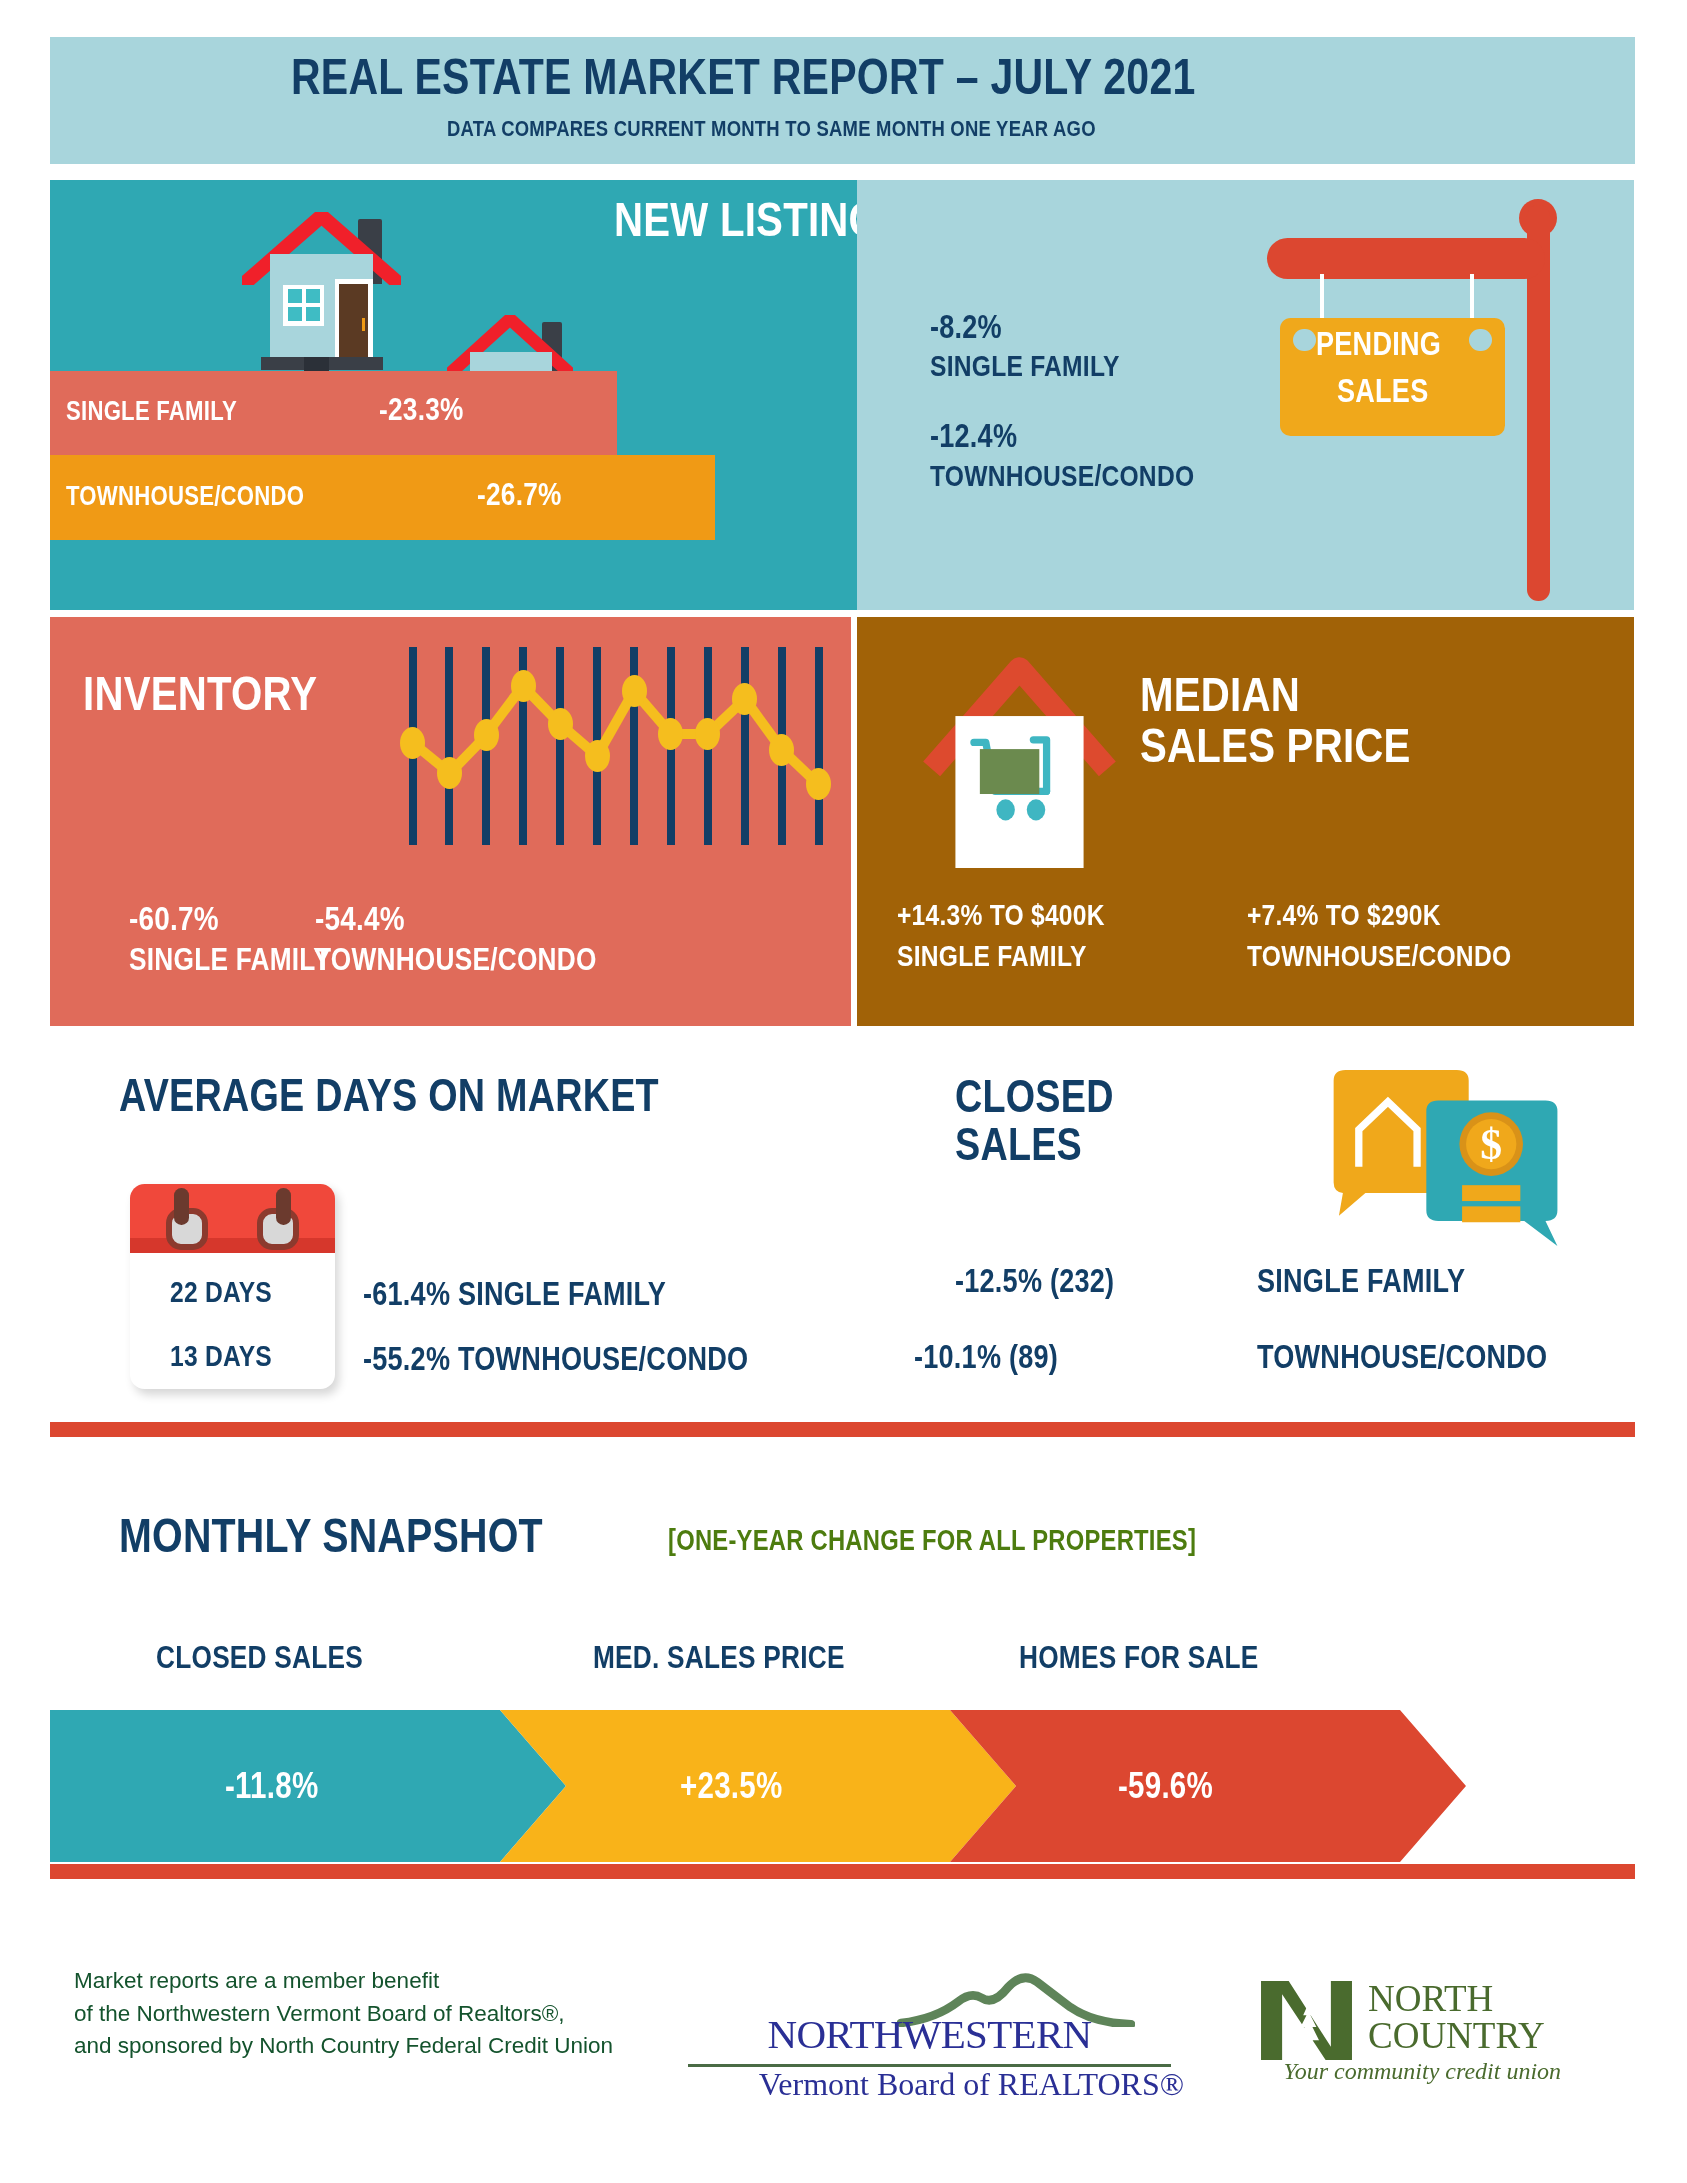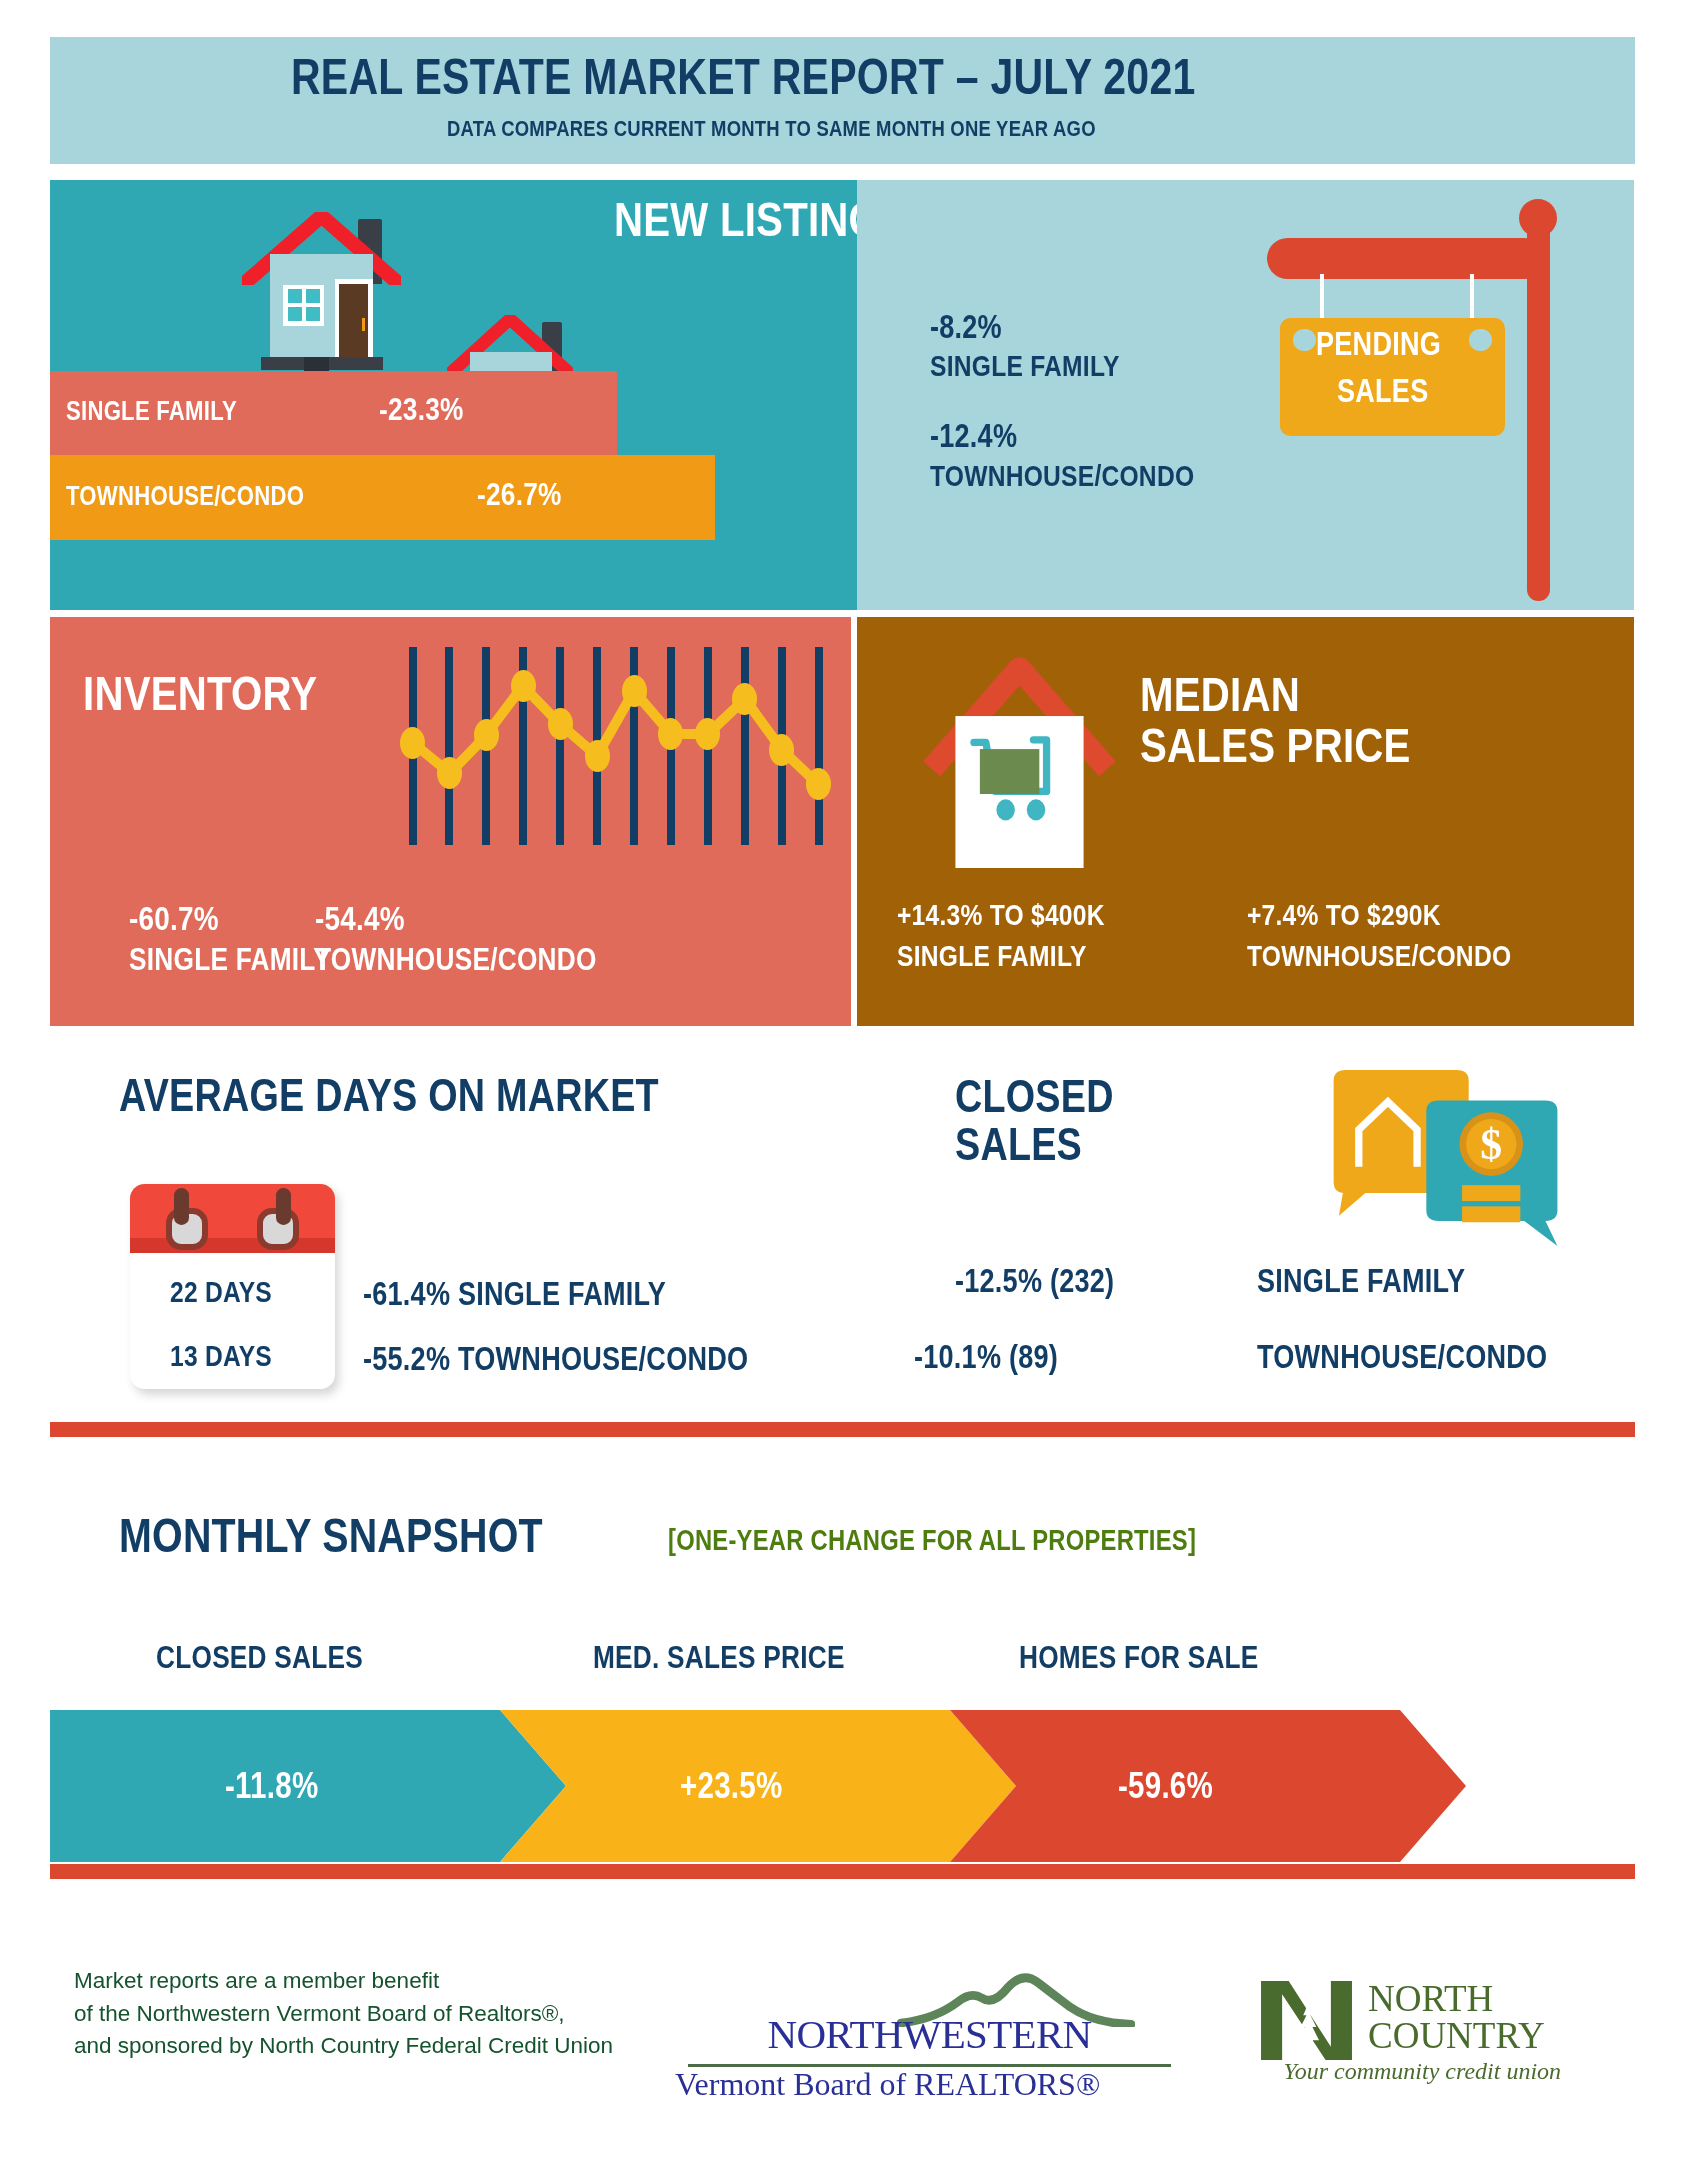--- a/index.html
+++ b/index.html
@@ -123,21 +123,21 @@
   .snap-head{position:absolute;top:1641px;font-size:32px;font-weight:bold;color:#123E66;line-height:1;}
   .chev{position:absolute;top:1710px;height:152px;display:flex;align-items:center;}
   .chev-val{position:absolute;font-size:36px;font-weight:bold;color:#ffffff;line-height:1;}
 
   
   #foot-text{position:absolute;left:74px;top:1965px;font-size:22.5px;color:#14532d;line-height:1.45;}
   #logo-nwv{position:absolute;left:675px;top:1966px;width:509px;height:139px;}
   #nwv-l1{position:absolute;left:0;top:48px;width:509px;text-align:center;
      font-family:"Liberation Serif",serif;font-size:41px;color:#2A2F95;line-height:1;letter-spacing:-0.7px;}
   #nwv-rule{position:absolute;left:13.2px;top:98px;width:483px;height:3.3px;background:#4A6B45;}
-  #nwv-l2{position:absolute;left:0;top:102px;width:509px;text-align:left;
+  #nwv-l2{position:absolute;left:0;top:102px;width:509px;text-align:right;
      font-family:"Liberation Serif",serif;font-size:32px;color:#2A2F95;line-height:1;}
   #logo-nc{position:absolute;left:1257px;top:1968px;width:384px;height:132px;}
   .nc-txt{position:absolute;font-family:"Liberation Serif",serif;color:#4A6B2E;line-height:1;}
 </style>
 </head>
 <body>
 
 <div id="header">
   <div id="header-title"><span class="cond">REAL ESTATE MARKET REPORT – JULY 2021</span></div>
   <div id="header-sub"><span class="cond">DATA COMPARES CURRENT MONTH TO SAME MONTH ONE YEAR AGO</span></div>

